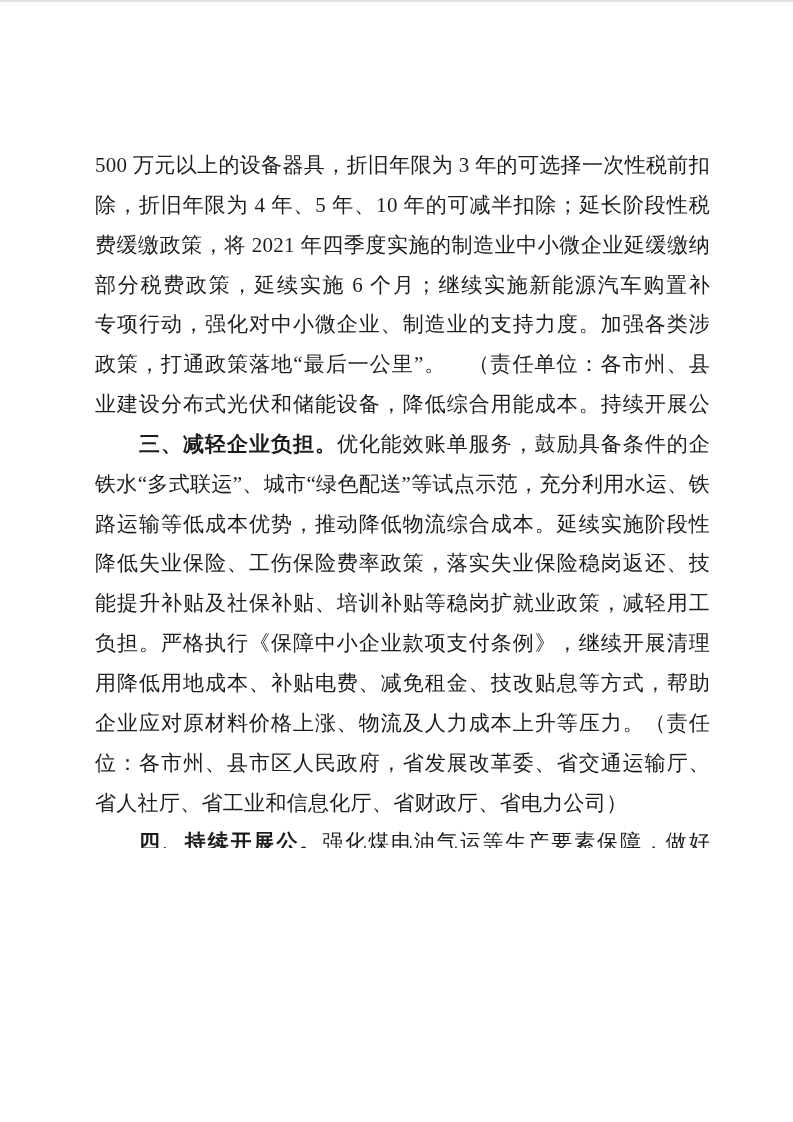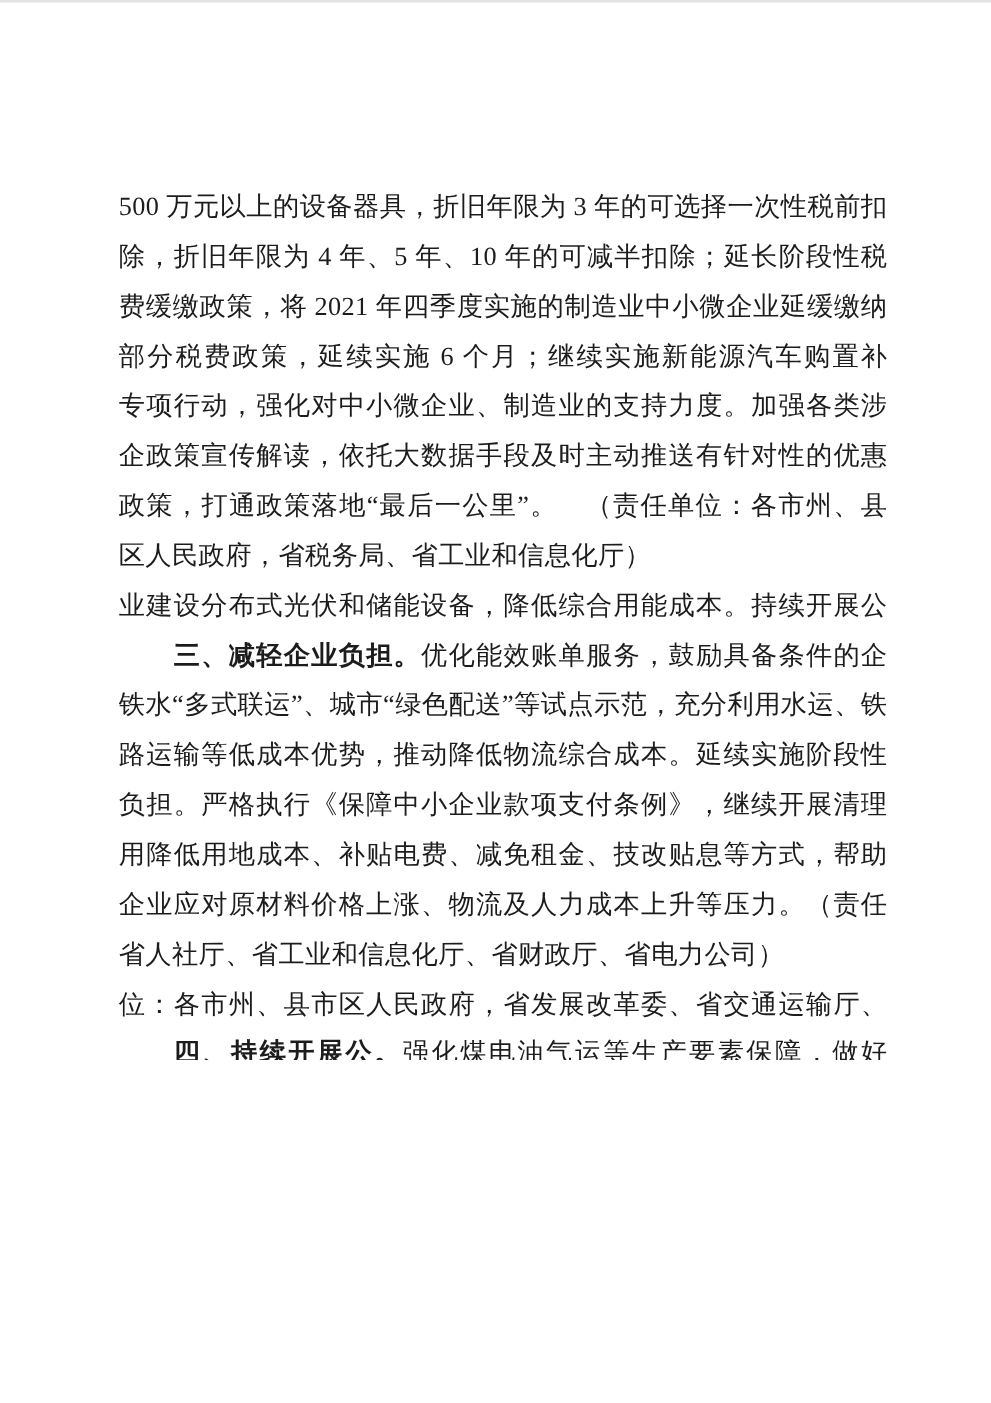--- a/index.html
+++ b/index.html
@@ -75,35 +75,35 @@
   <div class="scan-edge"></div>
 
   <div class="content">
 
     <div class="para">
       <div class="line">500 万元以上的设备器具，折旧年限为 3 年的可选择一次性税前扣</div>
       <div class="line">除，折旧年限为 4 年、5 年、10 年的可减半扣除；延长阶段性税</div>
       <div class="line">费缓缴政策，将 2021 年四季度实施的制造业中小微企业延缓缴纳</div>
       <div class="line">部分税费政策，延续实施 6 个月；继续实施新能源汽车购置补贴、</div>
       <div class="line">专项行动，强化对中小微企业、制造业的支持力度。加强各类涉</div>
-      <div class="line">企政策宣传解读，依托大数据手段及时主动推送有针对性的优惠</div>
       <div class="line">政策，打通政策落地“最后一公里”。　（责任单位：各市州、县市</div>
-      <div class="line short">区人民政府，省税务局、省工业和信息化厅）</div>
     </div>
 
     <div class="para">
       <div class="line">业建设分布式光伏和储能设备，降低综合用能成本。持续开展公</div>
       <div class="line indent"><span class="hd">三、减轻企业负担。</span><span>优化能效账单服务，鼓励具备条件的企</span></div>
       <div class="line">铁水“多式联运”、城市“绿色配送”等试点示范，充分利用水运、铁</div>
       <div class="line">路运输等低成本优势，推动降低物流综合成本。延续实施阶段性</div>
+      <div class="line">降低失业保险、工伤保险费率政策，落实失业保险稳岗返还、技</div>
+      <div class="line">能提升补贴及社保补贴、培训补贴等稳岗扩就业政策，减轻用工</div>
       <div class="line">负担。严格执行《保障中小企业款项支付条例》，继续开展清理拖</div>
       <div class="line">用降低用地成本、补贴电费、减免租金、技改贴息等方式，帮助</div>
       <div class="line">企业应对原材料价格上涨、物流及人力成本上升等压力。（责任单</div>
+      <div class="line">位：各市州、县市区人民政府，省发展改革委、省交通运输厅、</div>
       <div class="line short">省人社厅、省工业和信息化厅、省财政厅、省电力公司）</div>
-      <div class="line">位：各市州、县市区人民政府，省发展改革委、省交通运输厅、</div>
     </div>
 
     <div class="para">
       <div class="line indent"><span class="hd">四、持续开展公。</span><span>强化煤电油气运等生产要素保障，做好</span></div>
     </div>
 
   </div>
 
   <div class="footer"><span class="dash">–</span><span class="num">3</span><span class="dash">–</span></div>
 </div>

